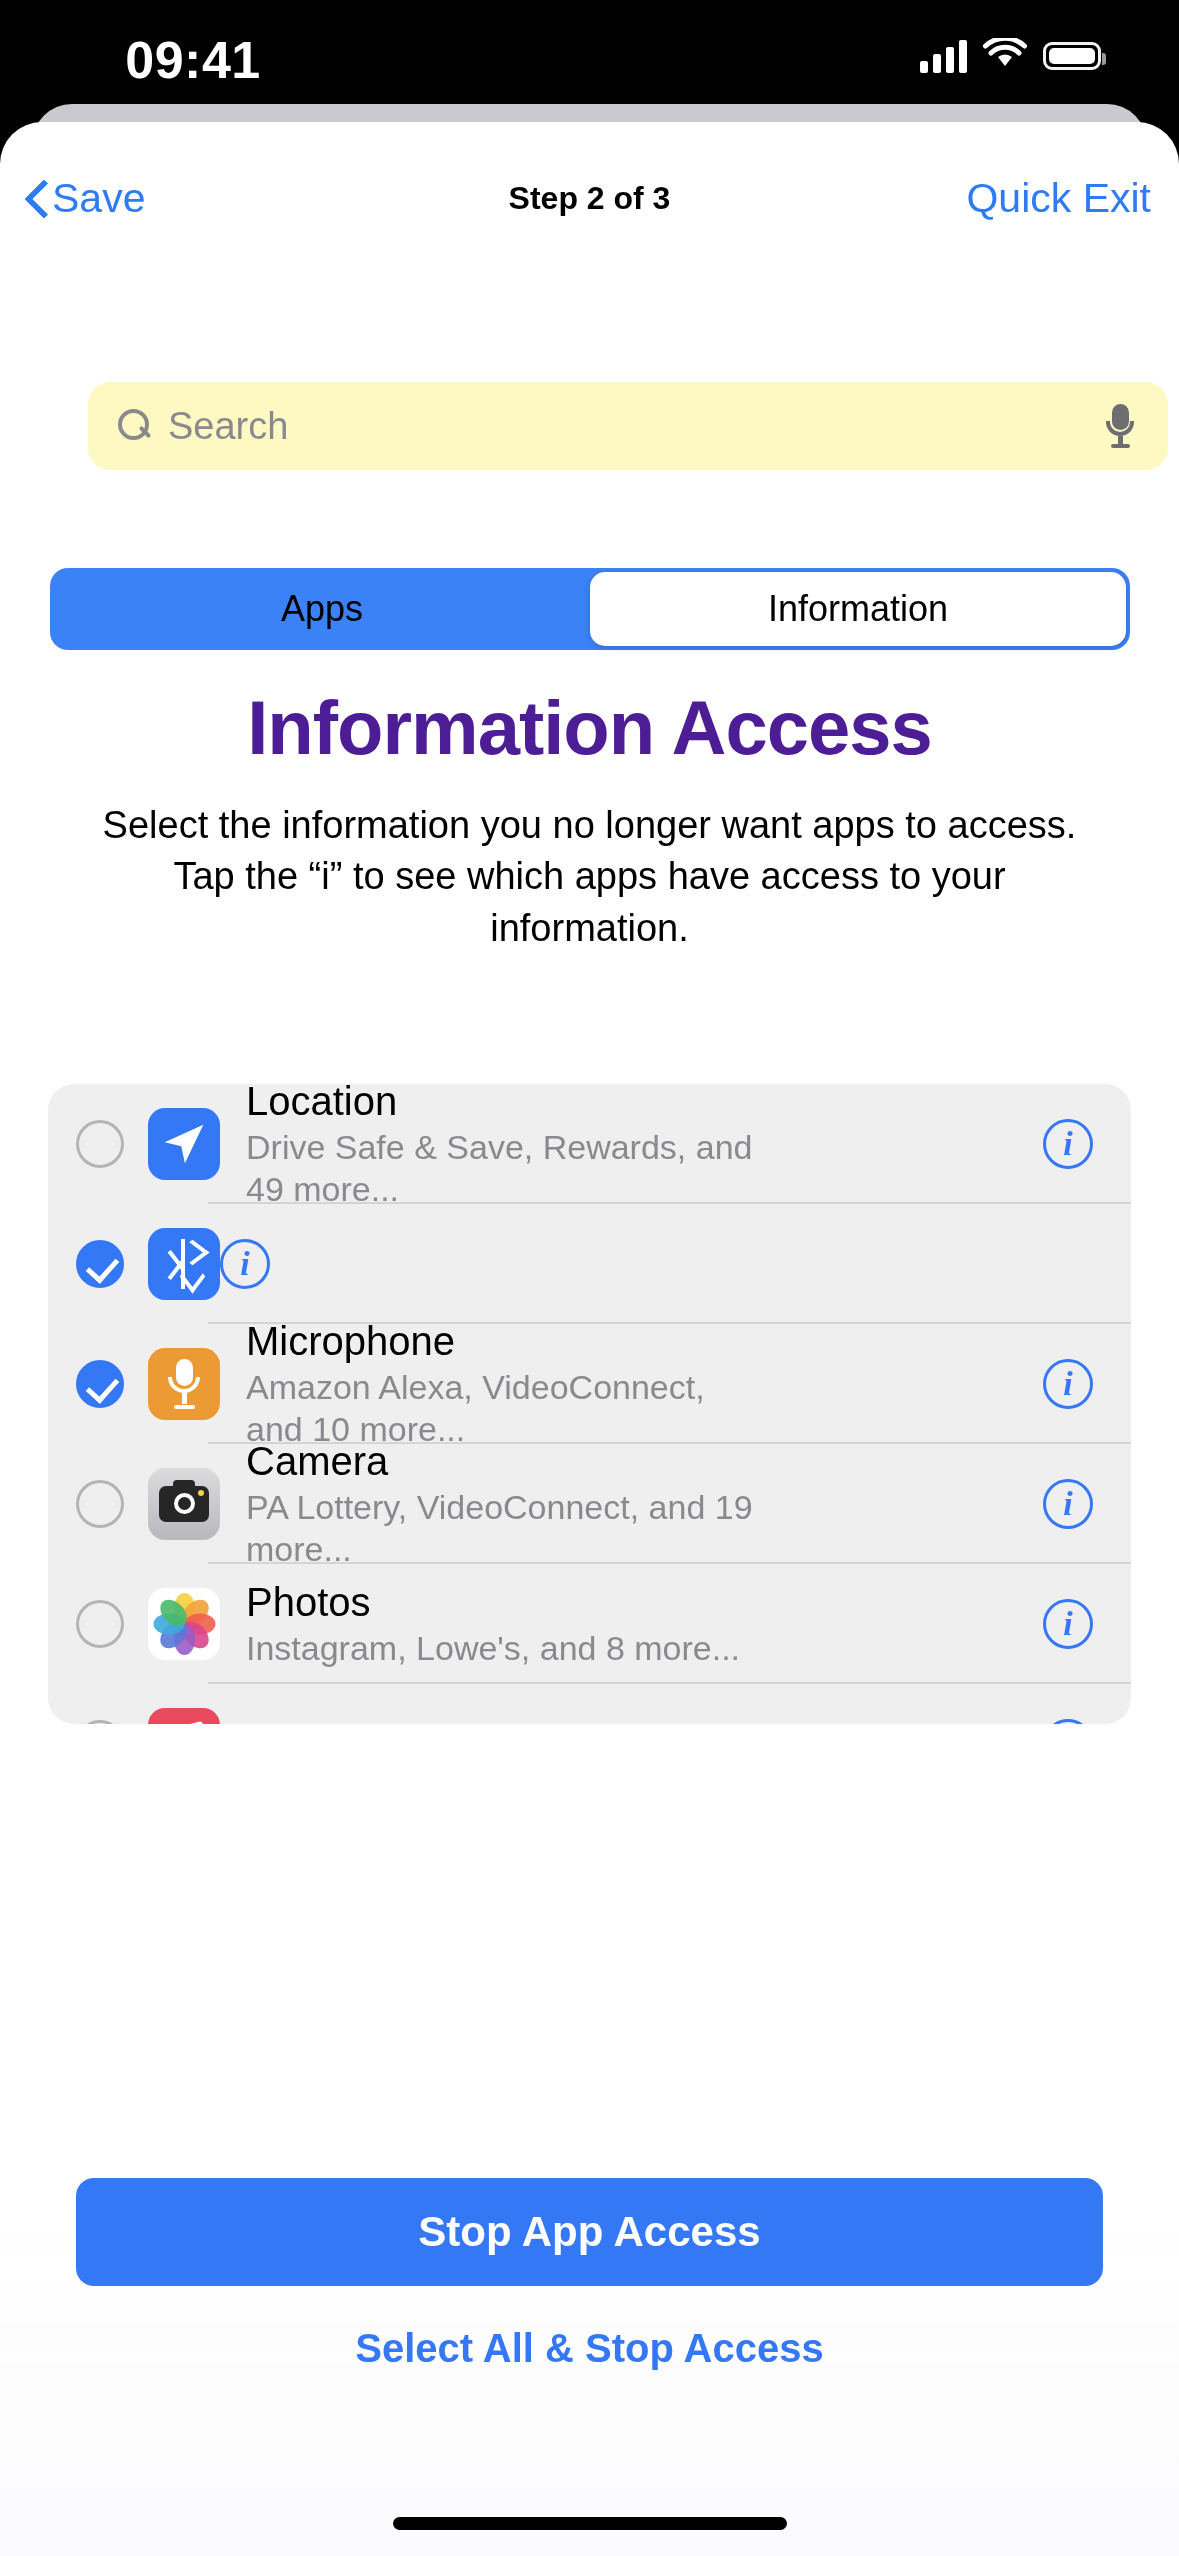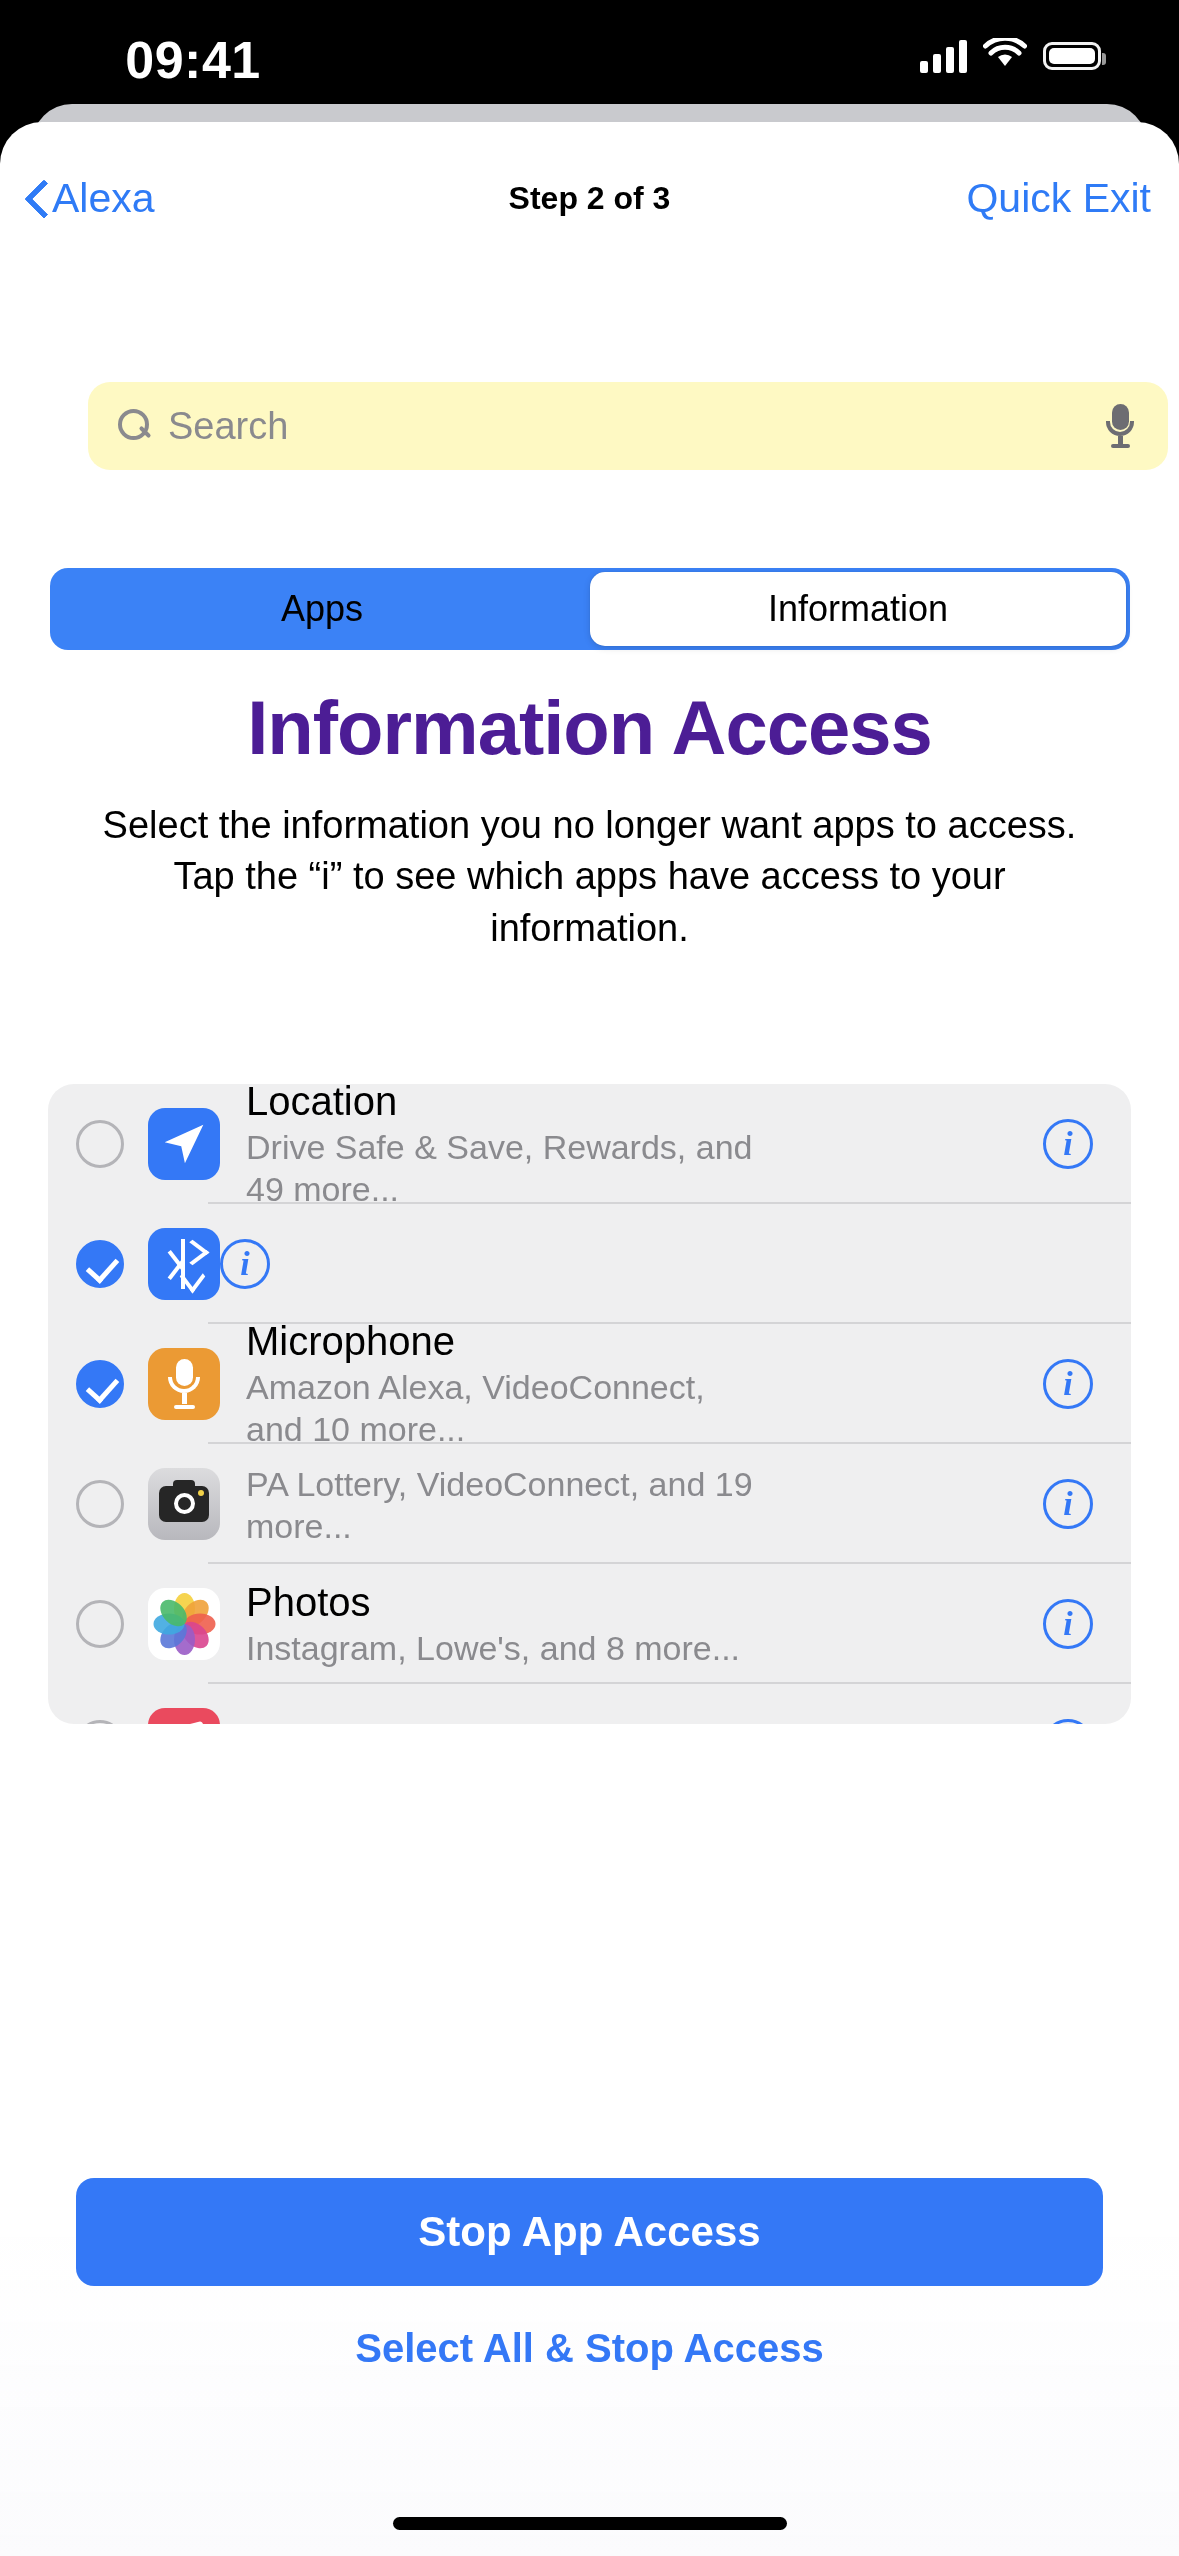--- a/index.html
+++ b/index.html
@@ -334,21 +334,21 @@
     </div>
   </div>
 
   <div class="back-card"></div>
 
   <div class="sheet">
 
     <div class="navbar">
       <div class="nav-back">
         <span class="chev"></span>
-        <span>Alexa</span>
+        <span>Save</span>
       </div>
       <div class="nav-title">Step 2 of 3</div>
       <div class="nav-exit">Quick Exit</div>
     </div>
 
     <div class="search">
       <span class="mag"></span>
       <span class="search-ph">Search</span>
       <span class="mic">
         <span class="cap"></span>
@@ -415,20 +415,21 @@
       <div class="row">
         <span class="check"></span>
         <span class="appicon ic-camera">
           <span class="camg">
               <span class="bump"></span>
               <span class="lens"></span>
               <span class="flash"></span>
             </span>
         </span>
         <span class="txt">
+          <span class="t-title" style="display:block">Camera</span>
           <span class="t-sub" style="display:block">PA Lottery, VideoConnect, and 19 more...</span>
         </span>
         <span class="info">i</span>
         <span class="sep"></span>
       </div>
 
       <div class="row">
         <span class="check"></span>
         <span class="appicon ic-photos">
           <span class="pinw" id="pinwheel">

